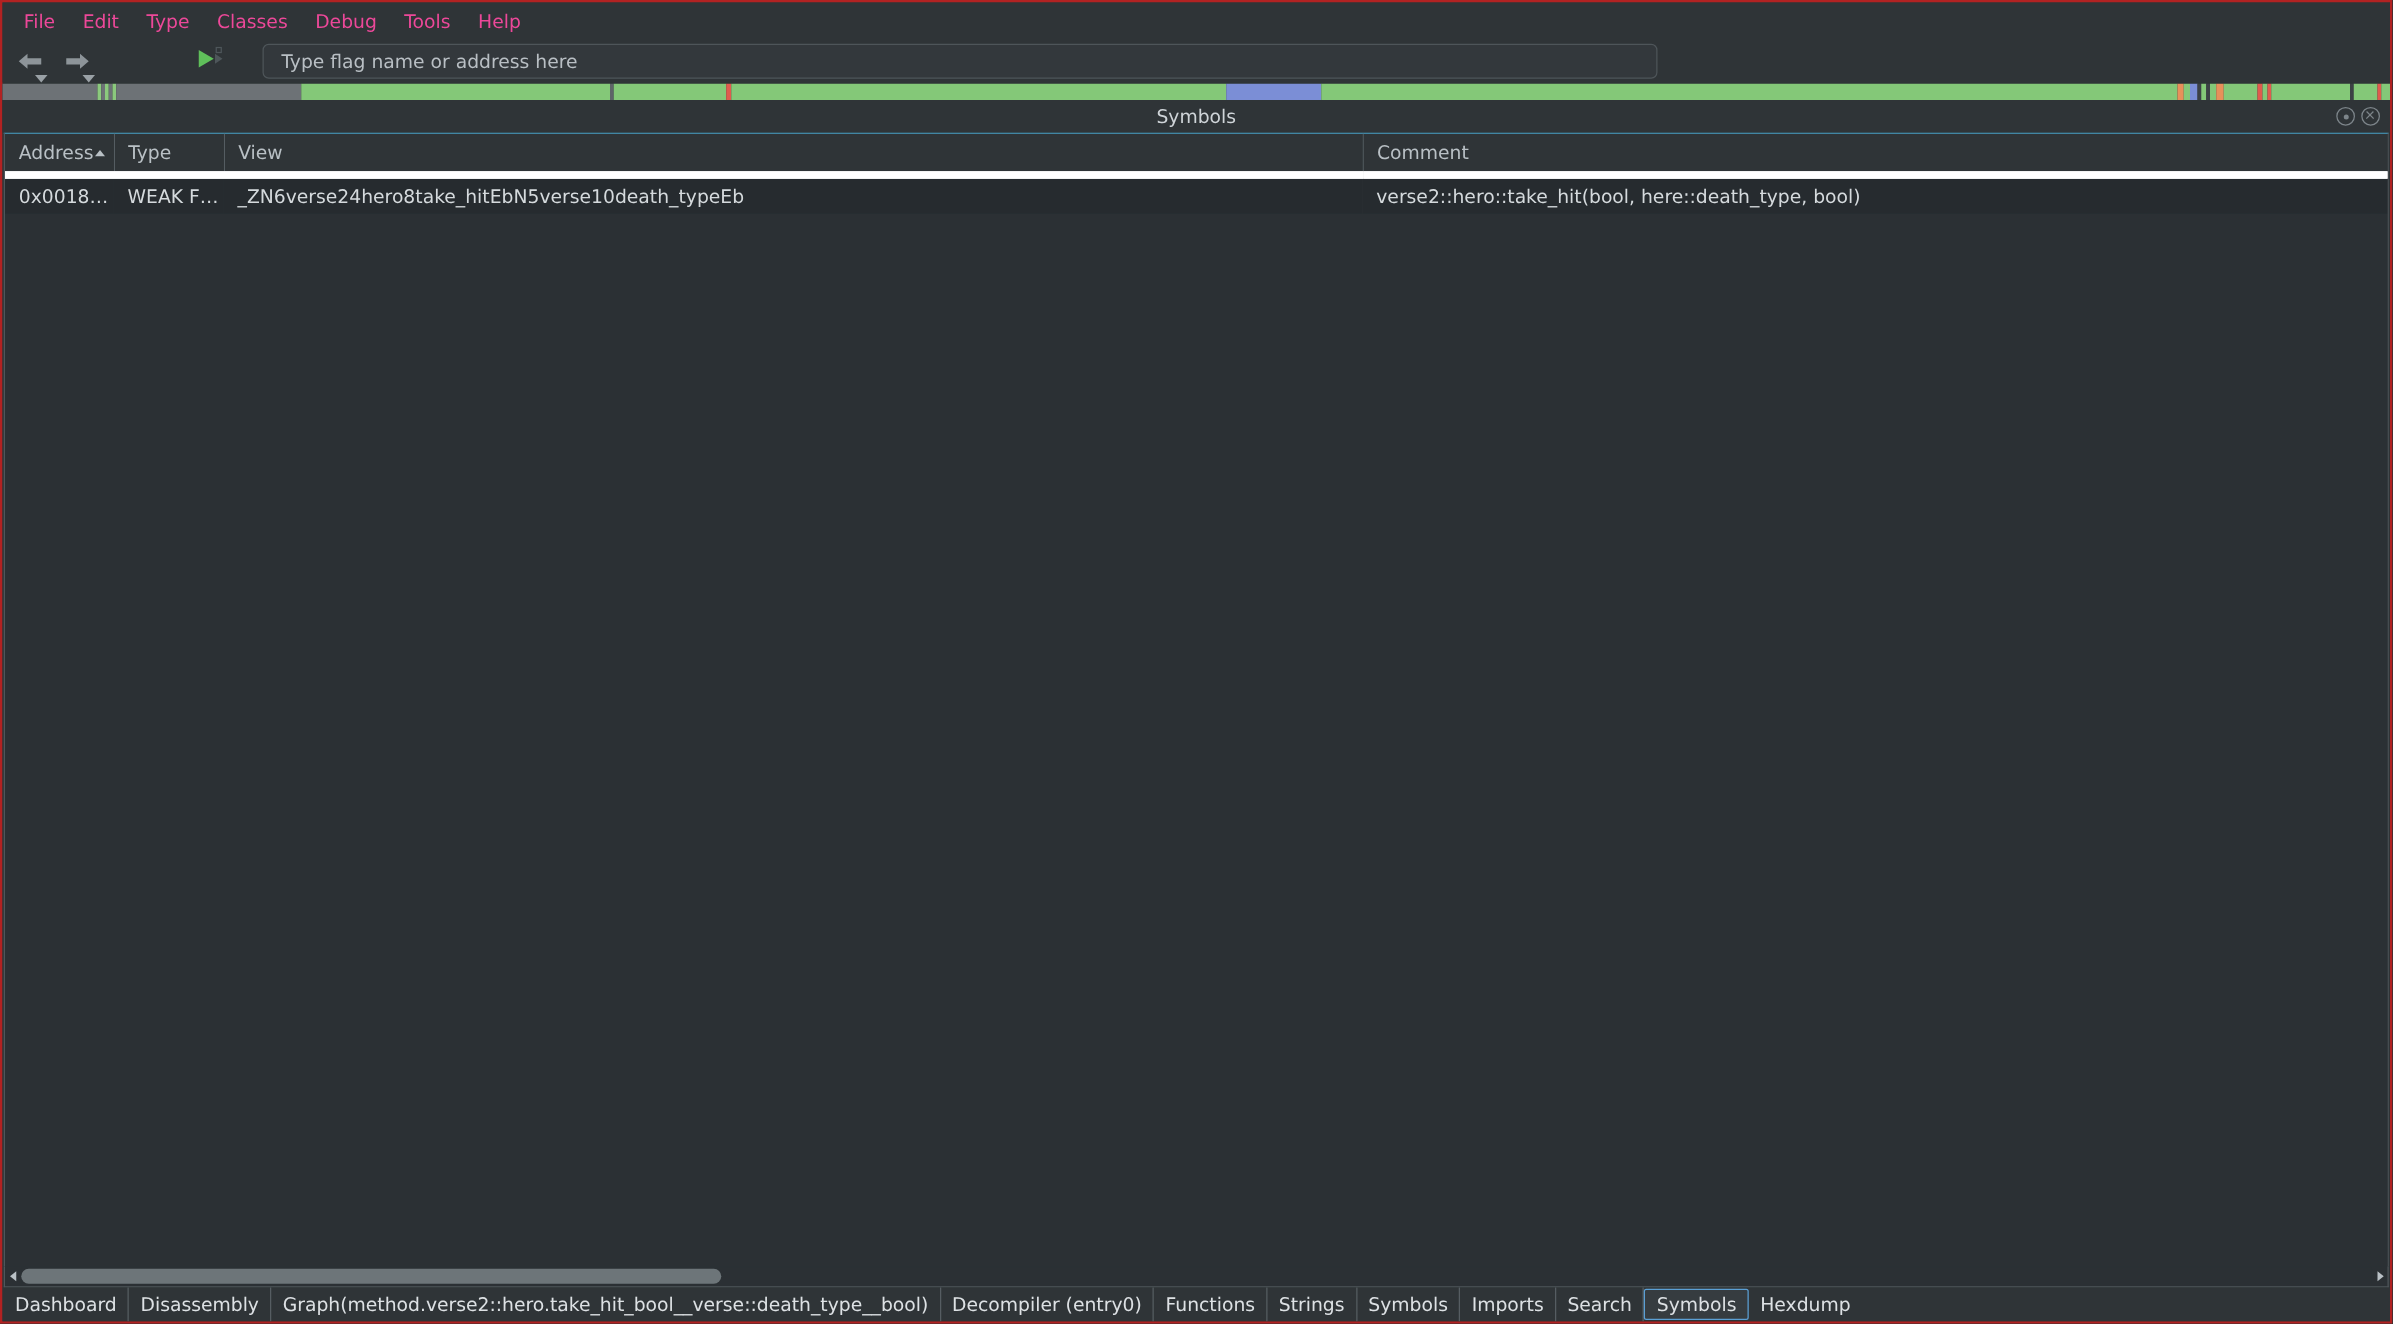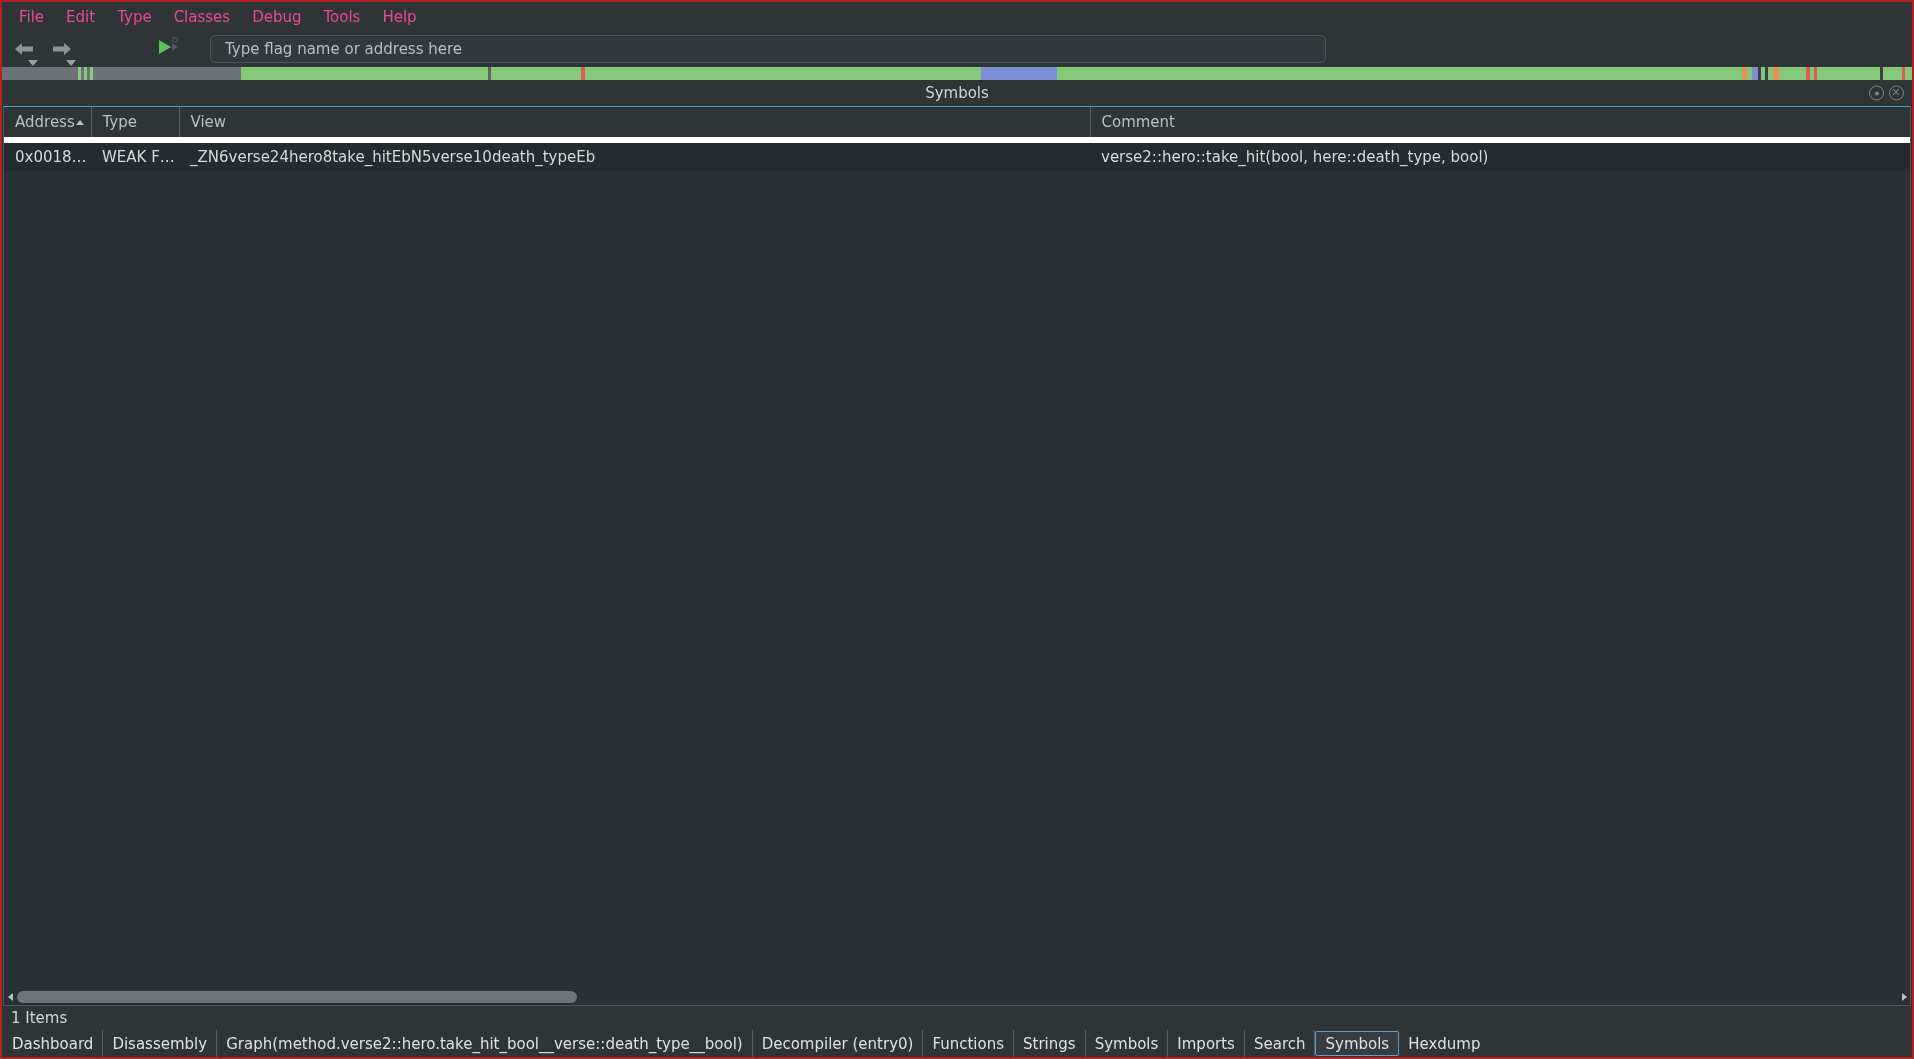--- a/index.html
+++ b/index.html
@@ -465,23 +465,20 @@
       </div>
       <div class="hscroll-arrow">
         <svg width="8" height="10" viewBox="0 0 8 10">
             <path d="M2 1 L7 5 L2 9 Z" fill="#b9c0c5"></path>
           </svg>
       </div>
     </div>
   </div>
 
 
-  <div class="statusbar">
-    <span>1 Items</span>
-  </div>
 
   <div class="tabbar">
     <div class="tab">Dashboard</div>
     <div class="tab">Disassembly</div>
     <div class="tab">Graph(method.verse2::hero.take_hit_bool__verse::death_type__bool)</div>
     <div class="tab">Decompiler (entry0)</div>
     <div class="tab">Functions</div>
     <div class="tab">Strings</div>
     <div class="tab">Symbols</div>
     <div class="tab">Imports</div>

